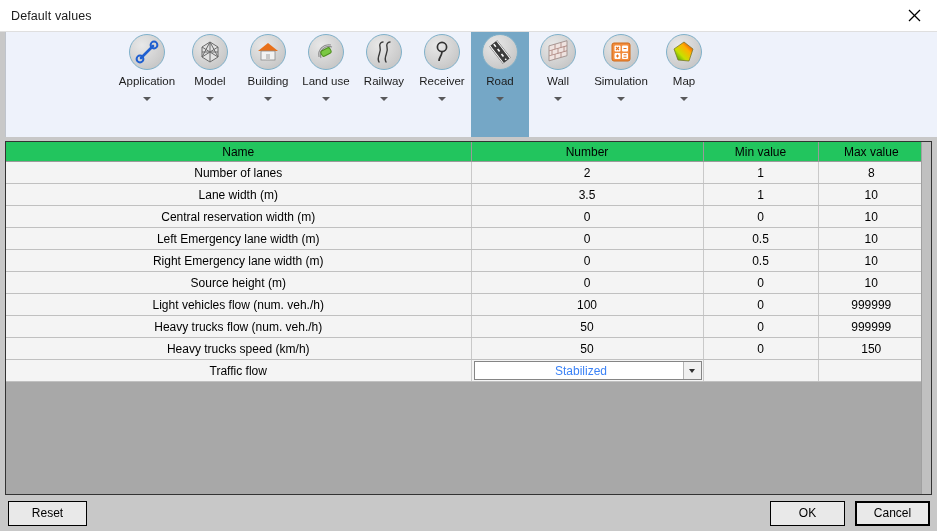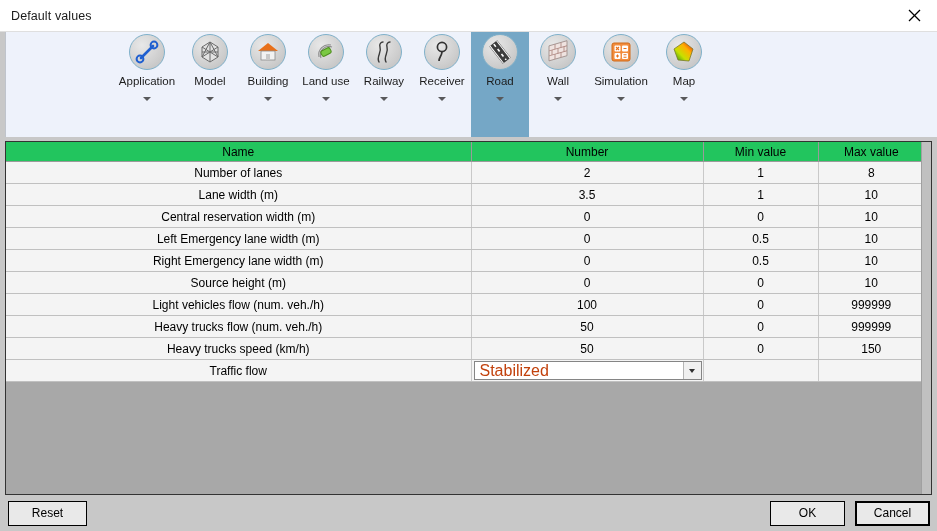--- a/index.html
+++ b/index.html
@@ -179,24 +179,24 @@
     display: flex;
     align-items: center;
     height: 19px;
     margin: 1px 1px 1px 2px;
     border: 1px solid #858585;
     background: #fff;
     box-sizing: border-box;
   }
   .combo-text {
     flex: 1 1 auto;
-    text-align: left;
+    text-align: center;
     padding-left: 5px;
-    font-size: 16px;
-    color: #c2410c;
+    font-size: 12px;
+    color: #3b82f6;
   }
   .combo-arrow {
     width: 17px;
     height: 17px;
     background: #f0f0f0;
     border-left: 1px solid #b5b5b5;
     display: flex;
     align-items: center;
     justify-content: center;
     flex: 0 0 auto;

